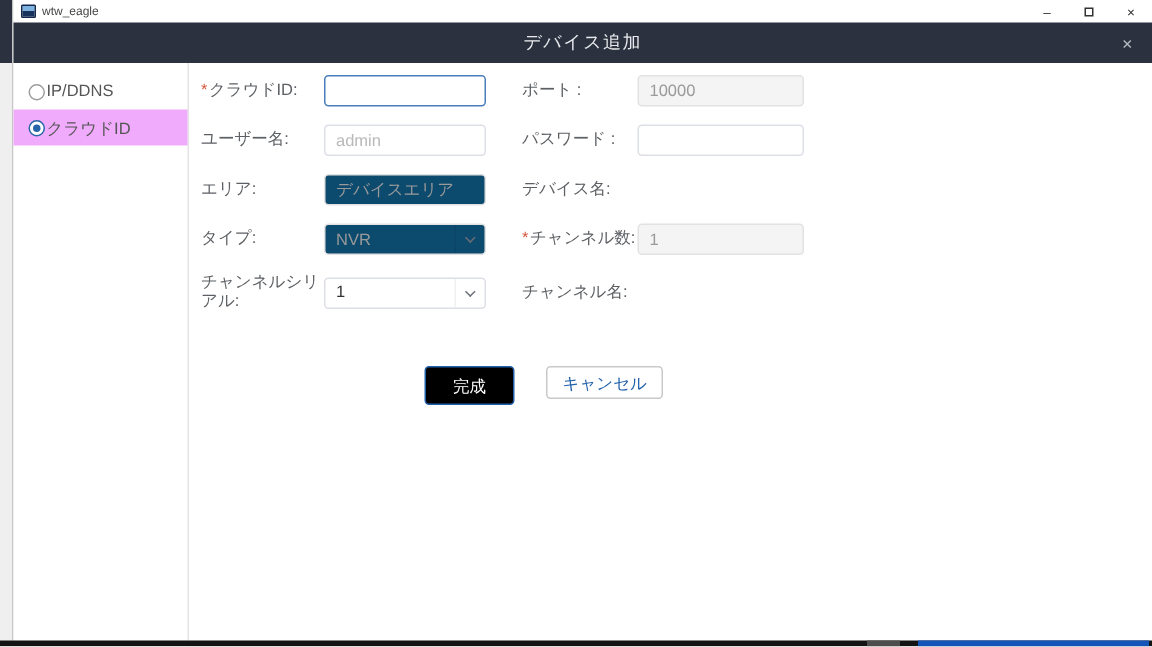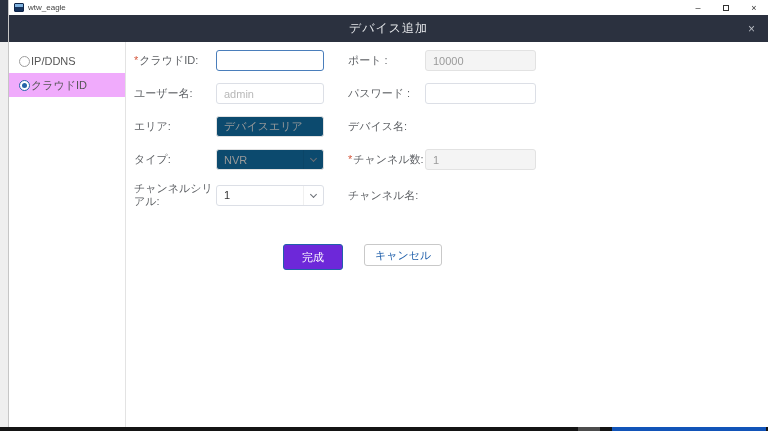--- a/index.html
+++ b/index.html
@@ -64,21 +64,21 @@
   .sel-text { flex:1; padding-left:7px; color:#333; white-space:nowrap; }
   .select.disabled .sel-text { color:#9a9a9a; }
   .sel-caret { width:20px; height:100%; display:flex; align-items:center; justify-content:center;
                border-left:1px solid rgba(0,0,0,0.06); }
   .chev { width:5px; height:5px; border-right:1.4px solid #6b6f76; border-bottom:1.4px solid #6b6f76;
           transform:rotate(45deg); margin-top:-2px; }
 
   .actions { display:flex; gap:21px; margin-left:149px; margin-top:36px; }
   .btn { height:22px; font-size:11px; border-radius:3px; display:flex; align-items:center;
          cursor:default; font-family:inherit; }
-  .btn-primary { background:#6d28d9; border:1px solid #2160ab; color:#fff; padding:12px 18px; }
+  .btn-primary { background:#000000; border:1px solid #2160ab; color:#fff; padding:12px 18px; }
   .btn-default { background:#fff; border:1px solid #c9c9c9; color:#2160ab; padding:0 10px; }
 
   
   .taskbar { position:absolute; left:0; bottom:0; width:768px; height:4px; background:#141414; }
   .tb-gray { position:absolute; left:578px; bottom:0; width:22px; height:4px; background:#4d4d4d; }
   .tb-blue { position:absolute; left:612px; bottom:0; width:154px; height:4px; background:#1254b8; }
 </style>
 </head>
 <body>
 

